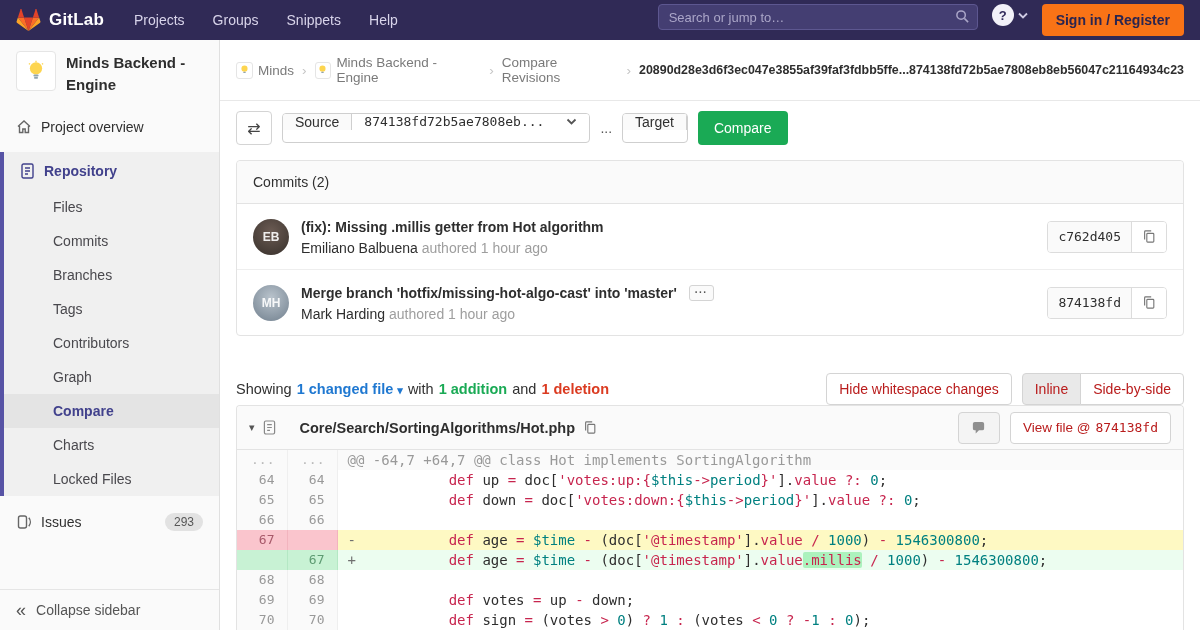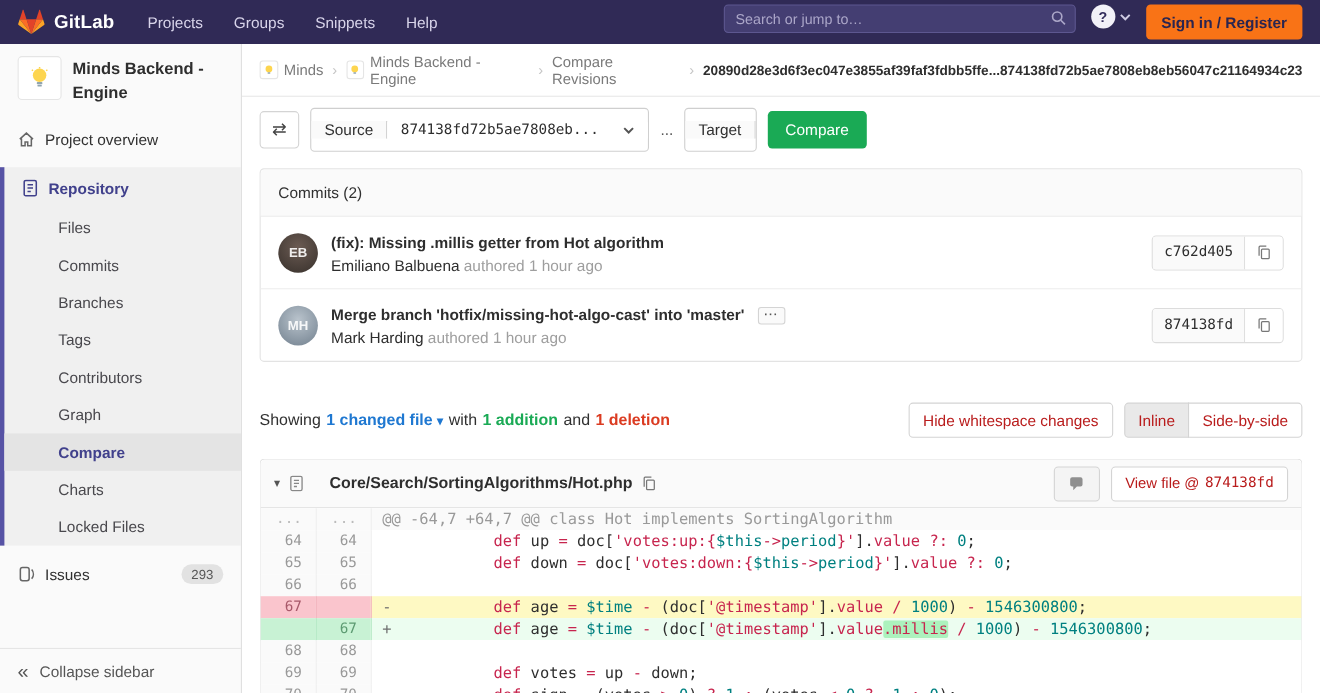--- a/index.html
+++ b/index.html
@@ -45,36 +45,36 @@
     color:var(--indigo);cursor:pointer;}
   .repo-sub{padding:9px 16px 9px 49px;color:#49484d;cursor:pointer;font-size:14px;}
   .repo-sub.active{background:#e4e4e4;color:var(--indigo);font-weight:bold;}
   .issues-row{margin-top:6px;}
   .badge{margin-left:auto;background:#e2e2e2;color:#565656;font-size:12px;border-radius:10px;padding:2px 9px;}
   .sidebar-bottom{margin-top:auto;border-top:1px solid #e5e5e5;}
   .collapse-item{display:flex;align-items:center;gap:10px;padding:12px 16px;color:#555;cursor:pointer;}
   .dbl-chev{font-size:18px;line-height:14px;color:#555;}
 
   
-  .crumbbar{height:48px;border-bottom:1px solid #e8e8e8;display:flex;align-items:center;
+  .crumbbar{height:61px;border-bottom:1px solid #e8e8e8;display:flex;align-items:center;
     padding:0 16px;gap:8px;font-size:13.5px;color:#7a7a7a;flex:none;}
   .crumb{display:flex;align-items:center;gap:5px;cursor:pointer;}
   .crumb-avatar{width:17px;height:17px;border:1px solid #e5e5e5;border-radius:3px;background:#fff;
     display:flex;align-items:center;justify-content:center;}
   .crumb-sep{color:#c5c5c5;}
   .crumb-cur{color:#2e2e2e;font-weight:600;font-size:12.4px;white-space:nowrap;}
 
   .content{padding:0 16px;flex:1;overflow:hidden;}
 
   
   .cform{display:flex;align-items:center;gap:10px;margin:10px 0 15px;}
   .btn{border:1px solid #d4d4d4;background:#fff;border-radius:4px;cursor:pointer;
     font-family:"Liberation Sans",sans-serif;font-size:14px;color:#b91c1c;}
   .swap-btn{width:36px;height:34px;font-size:16px;color:#444;}
-  .igroup{display:flex;border:1px solid #cfcfcf;border-radius:4px;overflow:hidden;height:40px;align-items:center;}
+  .igroup{display:flex;border:1px solid #cfcfcf;border-radius:4px;overflow:hidden;height:30px;align-items:flex-start;}
   .ig-label{padding:0 12px;background:#fafafa;border-right:1px solid #cfcfcf;display:flex;align-items:center;}
   .ig-value{padding:0 12px;background:#fff;display:flex;align-items:center;gap:22px;cursor:pointer;
     font-family:"DejaVu Sans Mono",monospace;font-size:13px;color:#2e2e2e;}
   .dots{color:#555;}
   .compare-btn{background:var(--green);color:#fff;border:none;border-radius:4px;height:34px;
     padding:0 16px;font-size:14px;cursor:pointer;}
 
   
   .box{border:1px solid #e3e3e3;border-radius:4px;}
   .commits-box{margin-bottom:37px;}
@@ -92,21 +92,21 @@
     vertical-align:2px;cursor:pointer;}
   .commit-meta{margin-top:2px;}
   .commit-author{color:#2e2e2e;cursor:pointer;}
   .muted{color:#9e9e9e;}
   .sha-group{display:flex;border:1px solid #dcdcdc;border-radius:4px;overflow:hidden;height:32px;flex:none;}
   .sha{padding:0 10px;display:flex;align-items:center;background:#fafafa;border-right:1px solid #dcdcdc;
     font-family:"DejaVu Sans Mono",monospace;font-size:13px;color:#2e2e2e;cursor:pointer;}
   .copy-btn{width:34px;background:#fff;border:none;display:flex;align-items:center;justify-content:center;cursor:pointer;}
 
   
-  .summary{display:flex;align-items:center;margin-bottom:19px;font-size:14.5px;}
+  .summary{display:flex;align-items:center;font-size:14.5px;}
   .summary .seg{margin-right:5px;}
   .link-blue{color:var(--blue);font-weight:bold;cursor:pointer;}
   .txt-green{color:var(--green);font-weight:bold;}
   .txt-red{color:var(--red);font-weight:bold;}
   .caret{font-size:11px;}
   .summary-actions{margin-left:auto;display:flex;gap:10px;}
   .btn-md{height:32px;padding:0 12px;}
   .btn-group{display:flex;}
   .btn-group .btn{border-radius:0;margin-left:-1px;}
   .btn-group .btn:first-child{border-radius:4px 0 0 4px;margin-left:0;}

